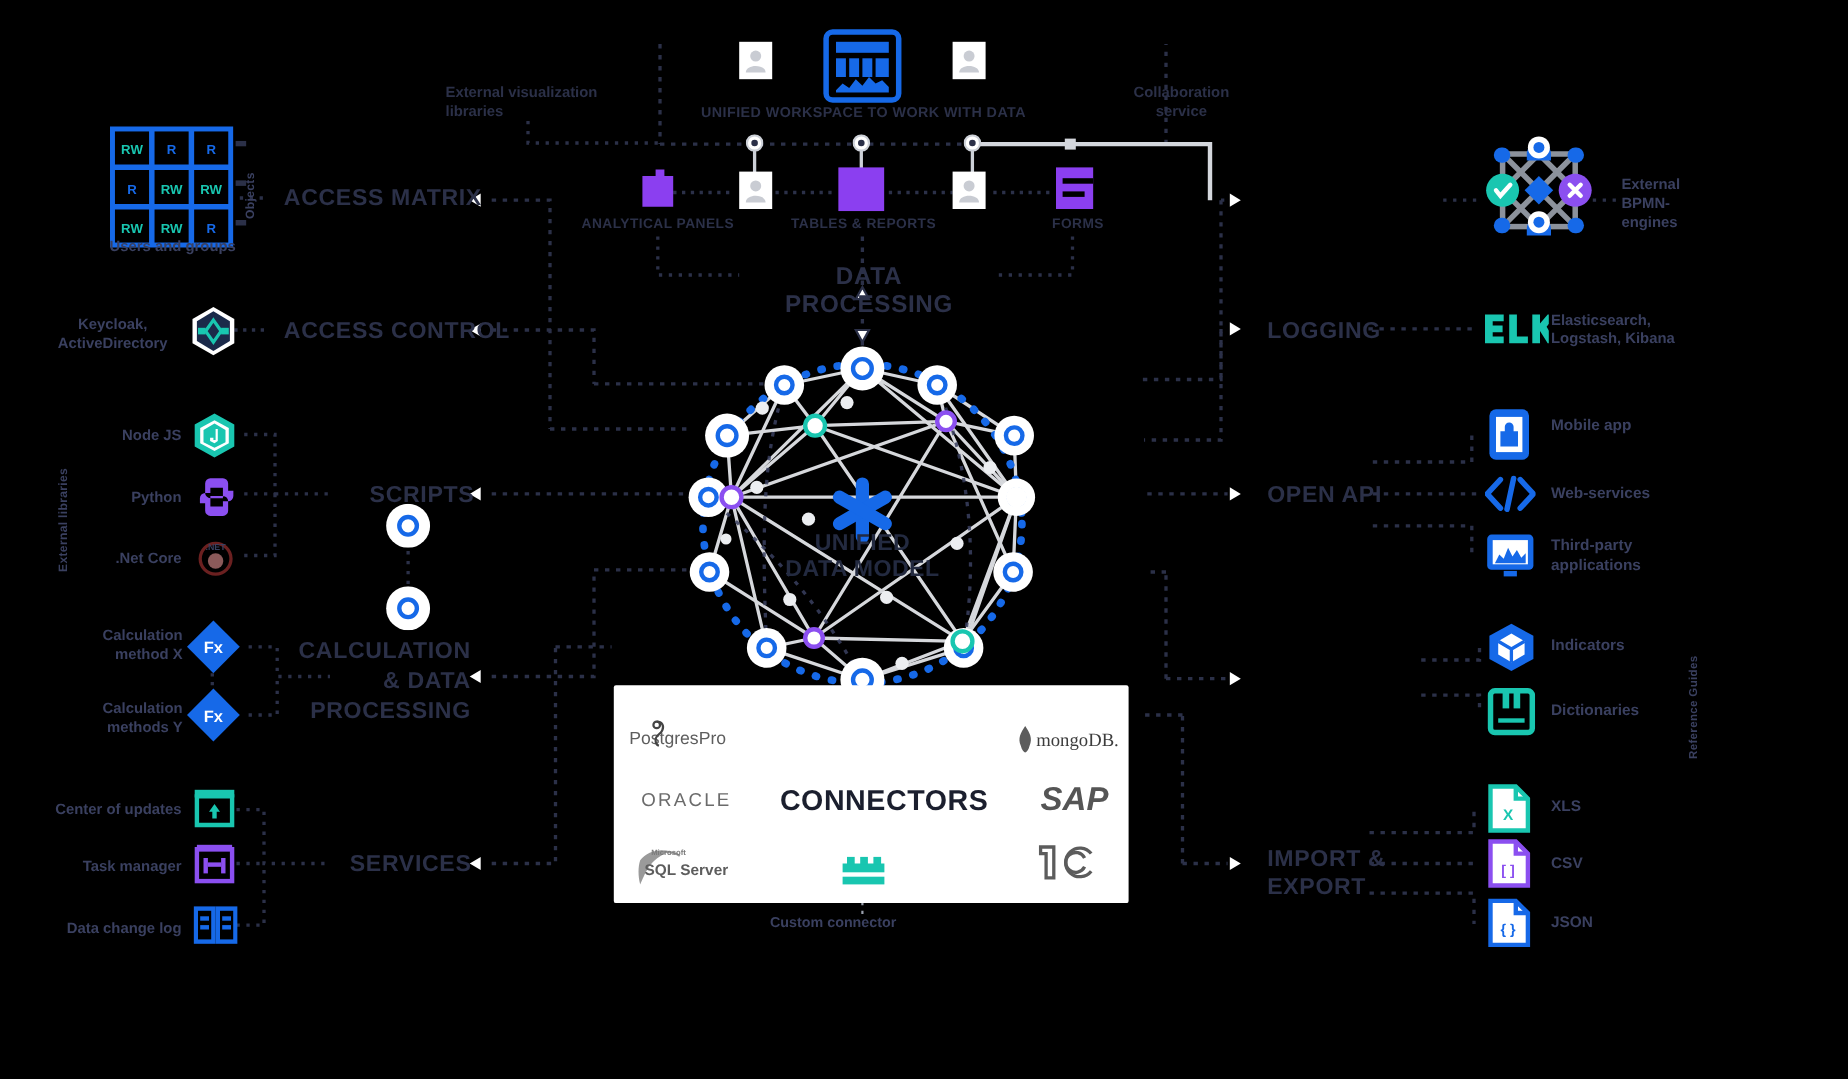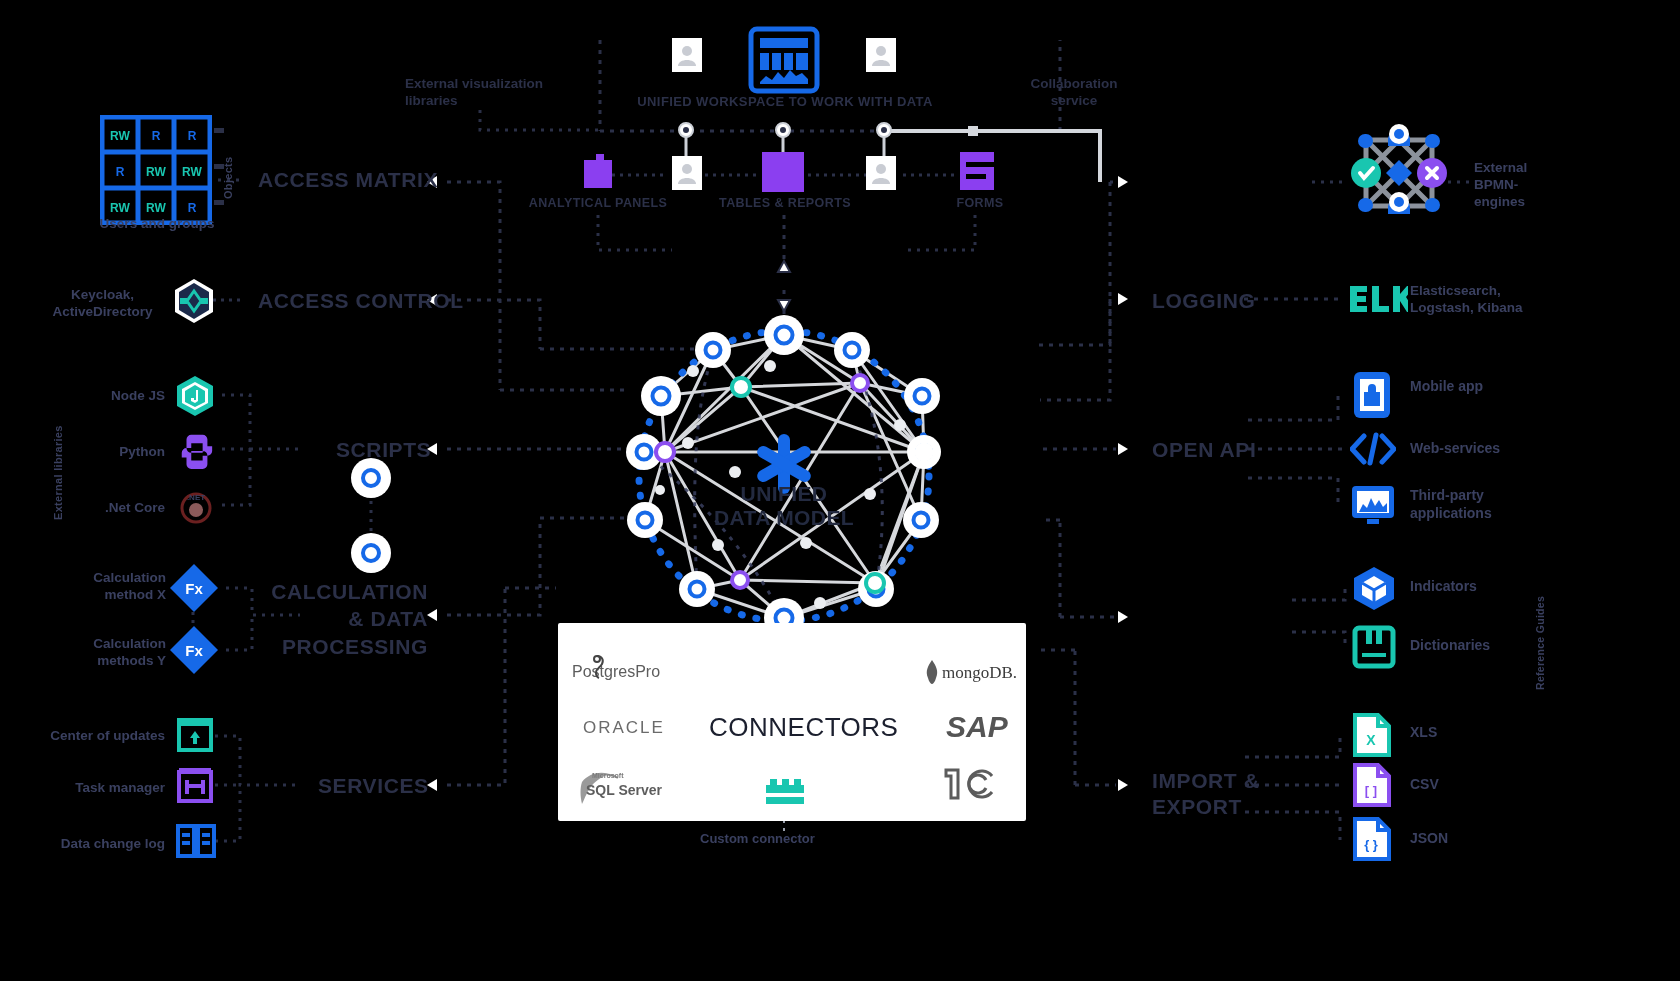--- a/index.html
+++ b/index.html
@@ -26,21 +26,21 @@
     writing-mode: vertical-rl; transform: rotate(180deg); letter-spacing:.3px;
   }
   .svgfull { position:absolute; left:0; top:0; width:1680px; height:981px; pointer-events:none; }
 
   
   .ico { position:absolute; display:flex; align-items:center; justify-content:center; }
 
   .panel-connectors {
     position:absolute; background:#fff; border-radius:2px;
   }
-  .conn-title { position:absolute; color:#1b1f2e; font-size:26px; font-weight:400; letter-spacing:.5px; }
+  .conn-title { position:absolute; color:#1b1f2e; font-size:26px; font-weight:700; letter-spacing:.5px; }
   .logo-txt { position:absolute; color:#6b6b6b; font-weight:700; }
 
   .user-chip {
     position:absolute; width:30px; height:34px; background:#fff;
     display:flex; align-items:center; justify-content:center;
   }
   .hubtext {
     position:absolute; color:#232a40; font-weight:800; font-size:21px; line-height:1.15;
     text-align:center; letter-spacing:.4px;
   }
@@ -316,20 +316,21 @@
 
   <div class="ico" style="left:960px; top:152px;">
     <svg width="34" height="38" viewBox="0 0 34 38">
       <rect x="0" y="0" width="34" height="38" fill="#8b3ff0"></rect>
       <rect x="6" y="10" width="28" height="5" fill="#000"></rect>
       <rect x="6" y="22" width="20" height="5" fill="#000"></rect>
     </svg>
   </div>
   <div class="tiny-cap" style="left:920px; top:196px; width:120px;">FORMS</div>
 
+  <div class="section-title" style="left:690px; top:238px; width:200px; text-align:center; font-size:22px;">DATA PROCESSING</div>
 
   <div class="ico" style="left:100px; top:115px;">
     <svg width="112" height="110" viewBox="0 0 112 110">
       <rect x="2" y="2" width="108" height="106" fill="none" stroke="#1669e8" stroke-width="5"></rect>
       <line x1="38" y1="2" x2="38" y2="108" stroke="#1669e8" stroke-width="5"></line>
       <line x1="74" y1="2" x2="74" y2="108" stroke="#1669e8" stroke-width="5"></line>
       <line x1="2" y1="37" x2="110" y2="37" stroke="#1669e8" stroke-width="5"></line>
       <line x1="2" y1="73" x2="110" y2="73" stroke="#1669e8" stroke-width="5"></line>
       <text x="20" y="25" font-size="12" font-weight="bold" fill="#19c6b0" text-anchor="middle" font-family="Liberation Sans">RW</text>
       <text x="56" y="25" font-size="12" font-weight="bold" fill="#1669e8" text-anchor="middle" font-family="Liberation Sans">R</text>

